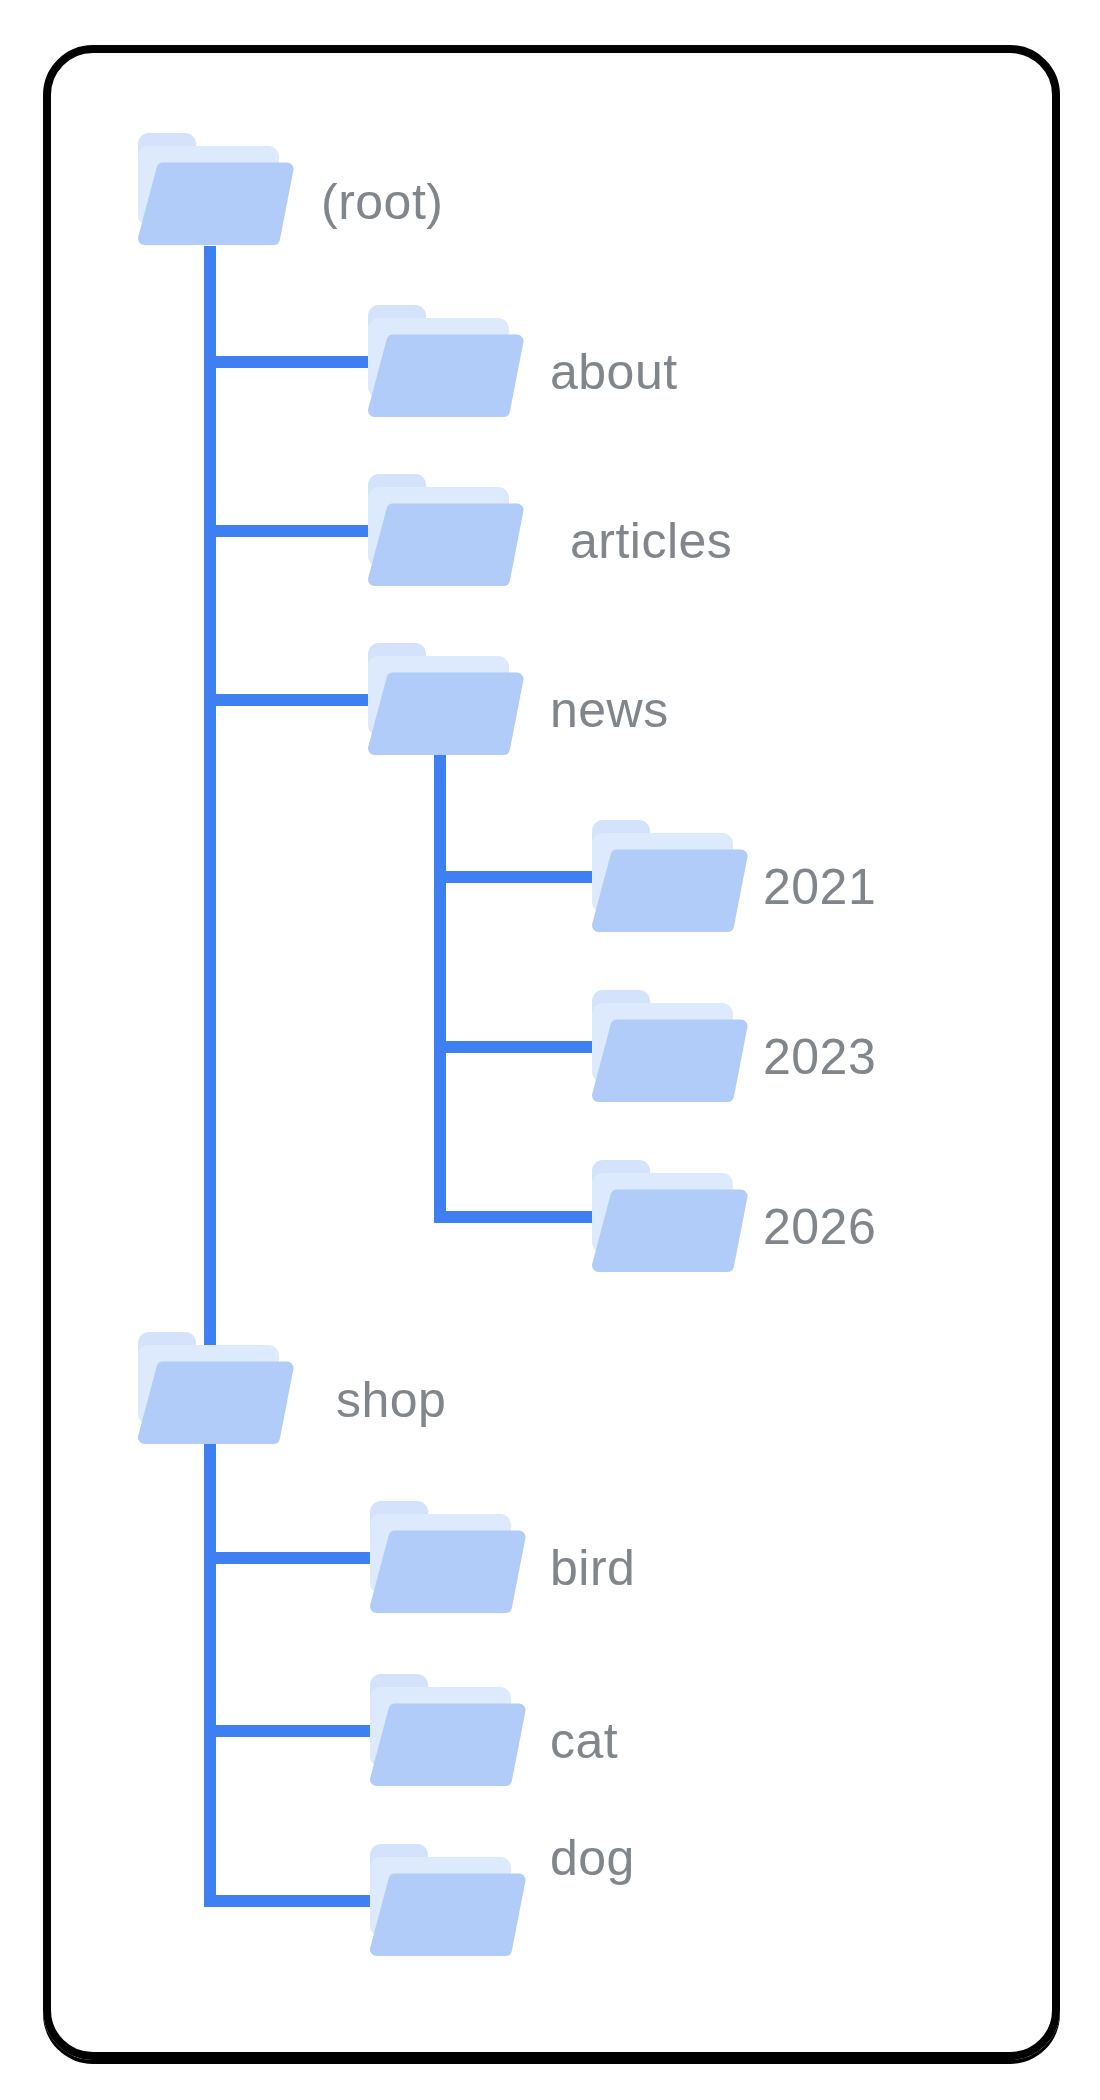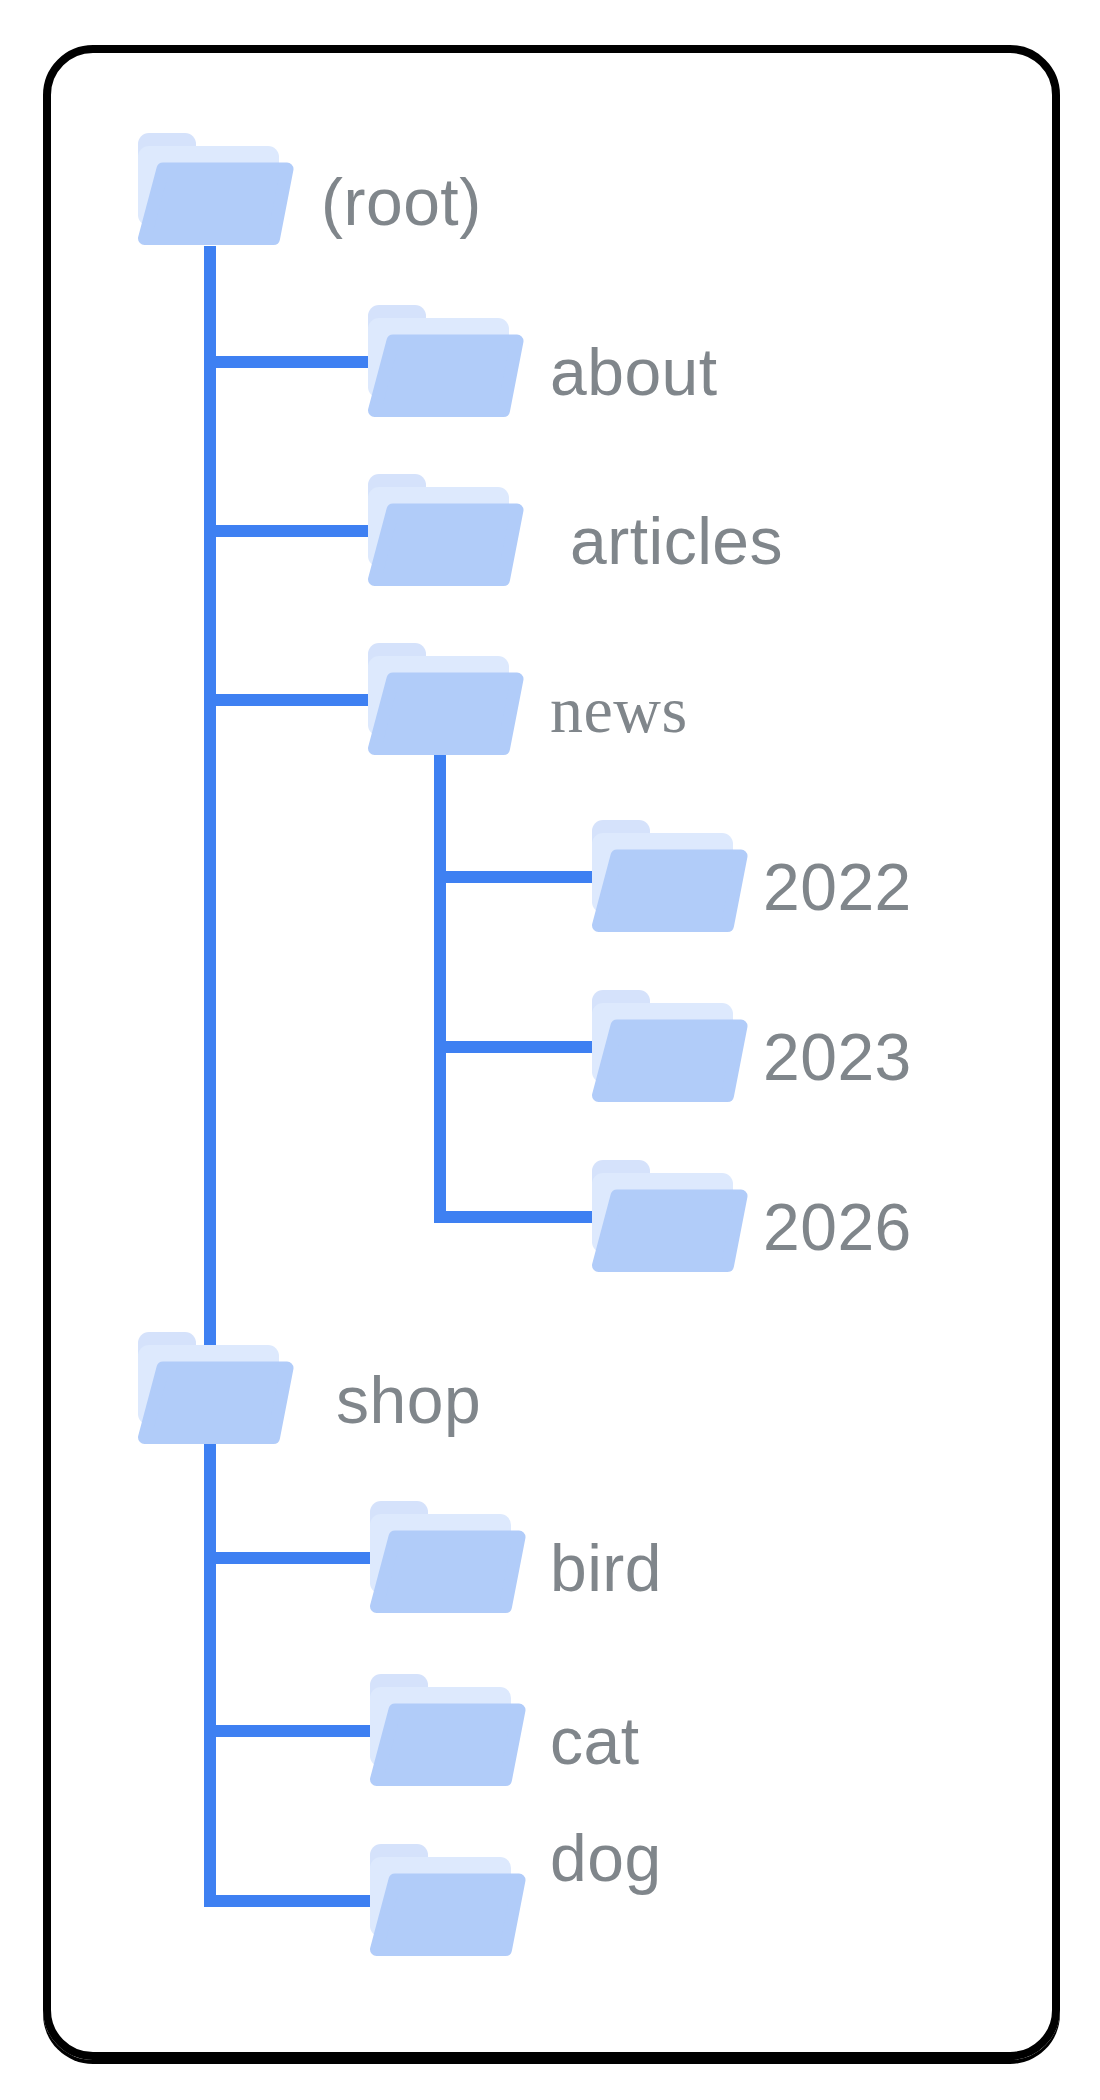--- a/index.html
+++ b/index.html
@@ -14,21 +14,21 @@
     width:1001px;height:1999px;
     border:8px solid var(--frame-border,#000);
     border-radius:50px;
     box-shadow:0 4px 0 var(--frame-border,#000);
     z-index:0;background:transparent;
   }
   .line{position:absolute;background:var(--connector,#3e80f2);z-index:1;}
   .folder{position:absolute;width:156px;height:114px;z-index:2;}
   .label{
     position:absolute;transform:translateY(-50%);
-    font-size:66px;color:var(--label,#80868b);
+    font-size:50px;color:var(--label,#80868b);
     letter-spacing:0.5px;white-space:nowrap;z-index:2;
   }
 </style>
 </head>
 <body>
 
 <div class="frame"></div>
 
 <div class="line" style="left:204px;top:246px;width:12px;height:1661px;"></div>
 <div class="line" style="left:434px;top:755px;width:12px;height:468px;"></div>
@@ -94,20 +94,20 @@
 </svg>
 <svg class="folder" style="left:370px;top:1844px;" viewBox="0 0 156 114">
   <rect x="0" y="0" width="58" height="50" rx="11" style="fill:var(--folder-tab)"></rect>
   <rect x="0" y="13" width="141" height="80" rx="11" style="fill:var(--folder-body)"></rect>
   <path d="M25 36 L149 36 L135.5 105.5 L6.5 105.5 Z" style="fill:var(--folder-front);stroke:var(--folder-front);stroke-width:13;stroke-linejoin:round;"></path>
 </svg>
 
 <div class="label" style="left:321px;top:202px;">(root)</div>
 <div class="label" style="left:550px;top:372px;text-align:center;">about</div>
 <div class="label" style="left:550px;top:541px;margin-left:20px;">articles</div>
-<div class="label" style="left:550px;top:710px;font-family:Liberation Serif, serif;">news</div>
-<div class="label" style="left:763px;top:887px;">2022</div>
+<div class="label" style="left:550px;top:710px;">news</div>
+<div class="label" style="left:763px;top:887px;">2021</div>
 <div class="label" style="left:763px;top:1057px;">2023</div>
 <div class="label" style="left:763px;top:1227px;">2026</div>
 <div class="label" style="left:336px;top:1400px;">shop</div>
 <div class="label" style="left:550px;top:1568px;">bird</div>
 <div class="label" style="left:550px;top:1741px;">cat</div>
 <div class="label" style="left:550px;top:1858px;">dog</div>
 
 </body></html>

